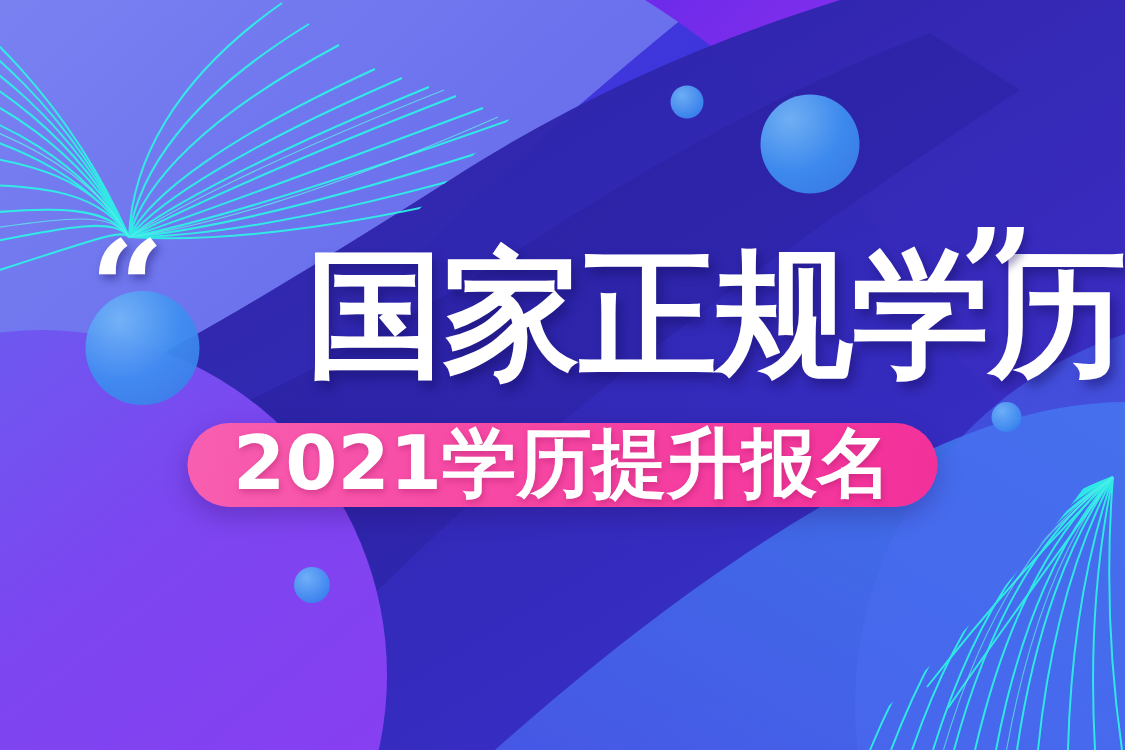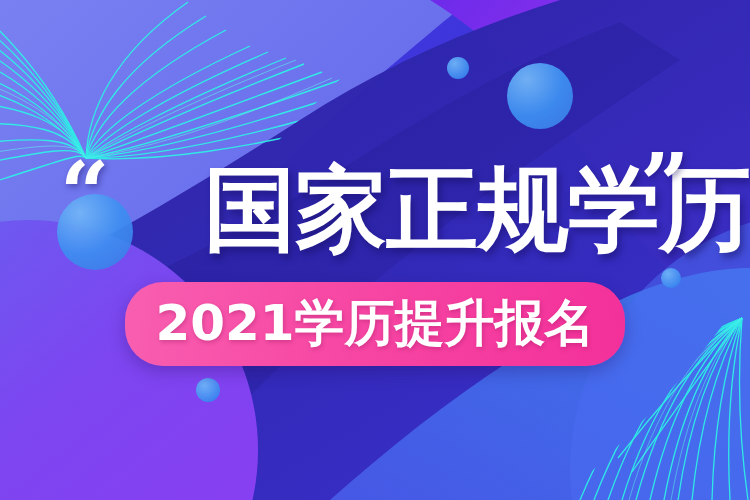--- a/index.html
+++ b/index.html
@@ -45,21 +45,21 @@
     text-shadow:2px 3px 6px rgba(20,10,90,.40);
     z-index:41;
   }
   #quote-open{ left:60px;  top:150px; }
   #quote-close{ left:640px; top:142px; }
 
   
   #pill{
     position:absolute;
     left:125px; top:282px;
-    width:500px; height:84px;
+    width:500px; height:56px;
     border-radius:38px;
     background:linear-gradient(100deg,#f85fb0 0%,#f74aa5 38%,#f3309a 100%);
     box-shadow:0 6px 16px rgba(40,10,90,.28);
     display:flex;align-items:center;justify-content:center;
     z-index:45;
   }
   #pill-text{
     color:#ffffff;
     font-size:50px;
     font-weight:bold;

